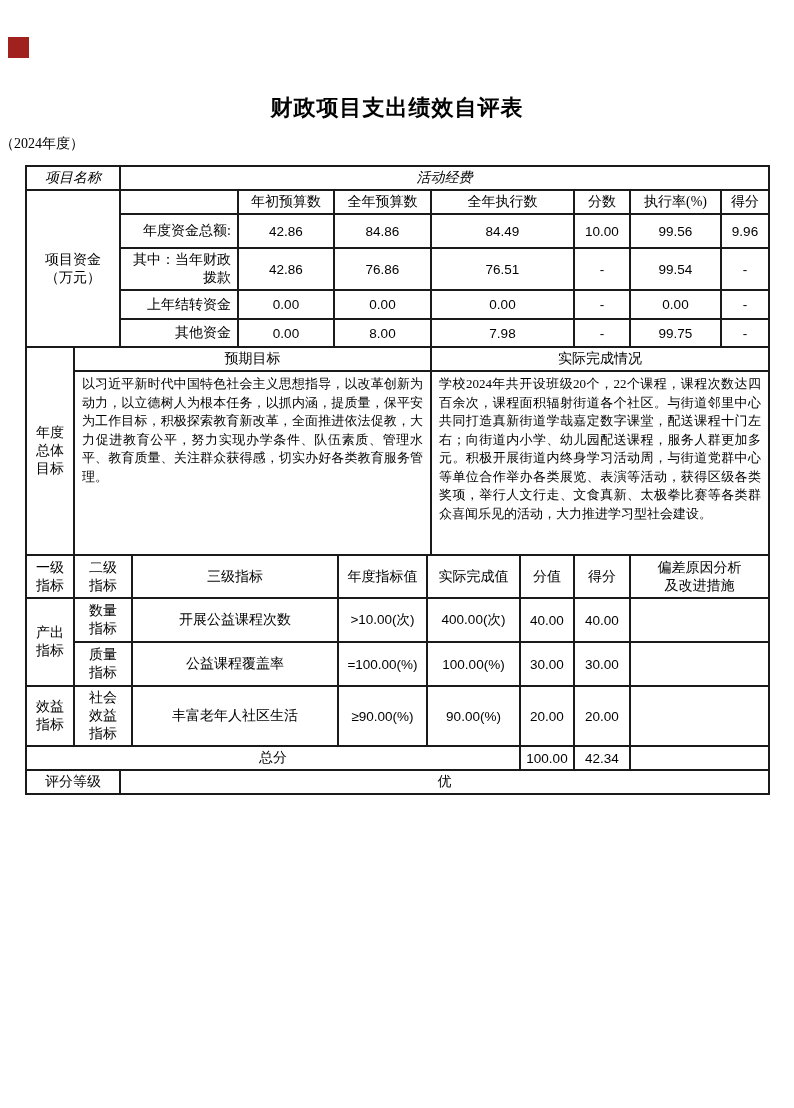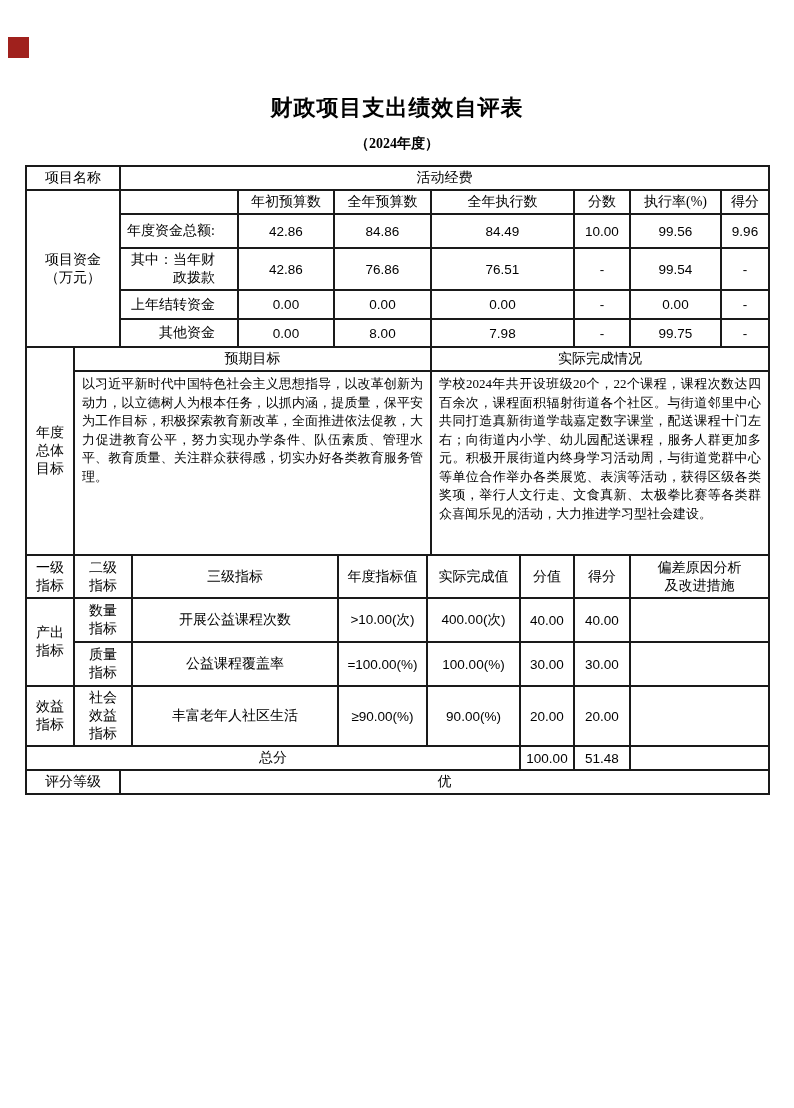--- a/index.html
+++ b/index.html
@@ -14,40 +14,40 @@
   .red-marker{
     position:absolute;left:8px;top:37px;width:21px;height:21px;
   }
   .doc-title{
     position:absolute;top:93px;left:0;width:100%;
     text-align:center;font-size:22px;font-weight:bold;
     letter-spacing:1px;
   }
   .doc-subtitle{
     position:absolute;top:135px;left:0;width:100%;
-    text-align:center;font-size:14px;font-weight:bold;
+    text-align:left;font-size:14px;font-weight:normal;
   }
   .tables{
     position:absolute;left:25px;top:165px;width:743px;
   }
   table{
     border-collapse:collapse;table-layout:fixed;width:743px;
     margin-top:-2px;
   }
-  table:first-child{margin-top:0;}
+  table:first-child{margin-top:0;font-style:italic;}
   td{
     border:2px solid #1a1a1a;
     font-size:14px;
     text-align:center;vertical-align:middle;
     padding:2px 4px;
     white-space:pre-line;
     overflow:hidden;
   }
   .num{font-family:"Liberation Sans","DejaVu Sans",sans-serif;font-size:13.5px;}
-  .rowlabel{text-align:right;padding-right:22px;}
+  .rowlabel{text-align:right;padding-right:6px;}
   .para{
     text-align:justify;
     vertical-align:top;
     font-size:13px;line-height:18.5px;
     padding:3px 7px;
     white-space:normal;
   }
 </style>
 </head>
 <body>
@@ -215,21 +215,21 @@
         <td>丰富老年人社区生活</td>
         <td class="num">≥90.00(%)</td>
         <td class="num">90.00(%)</td>
         <td class="num">20.00</td>
         <td class="num">20.00</td>
         <td></td>
       </tr>
       <tr style="height:20px">
         <td colspan="5">总分</td>
         <td class="num">100.00</td>
-        <td class="num">51.48</td>
+        <td class="num">42.34</td>
         <td></td>
       </tr>
     </tbody>
       </table>
 
     <table>
       <colgroup>
           <col style="width:94px">
           <col style="width:649px">
         </colgroup>

